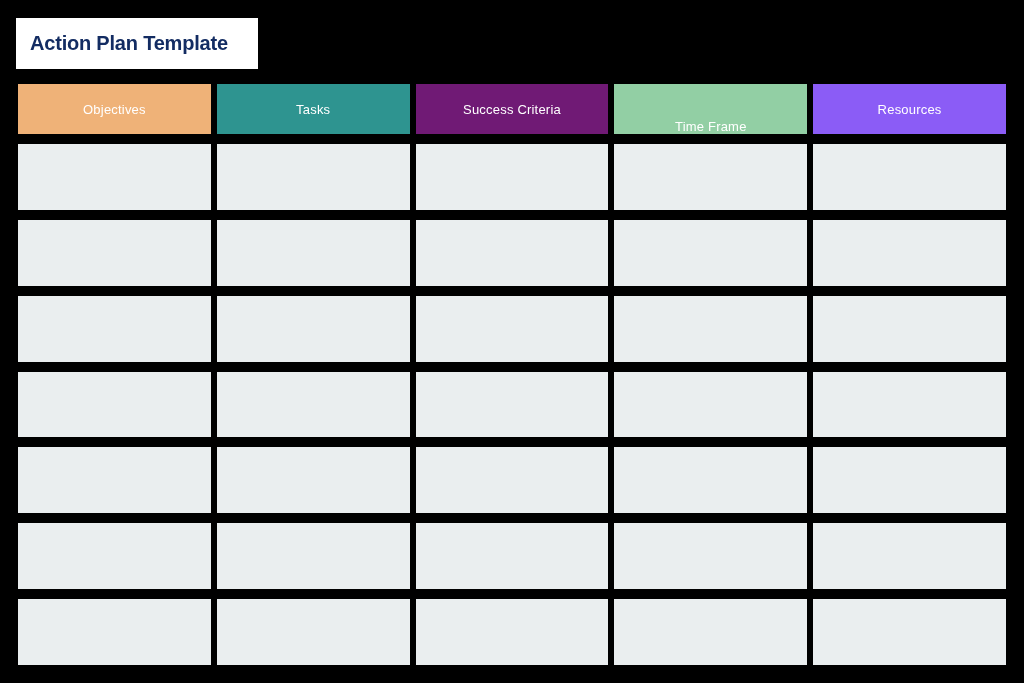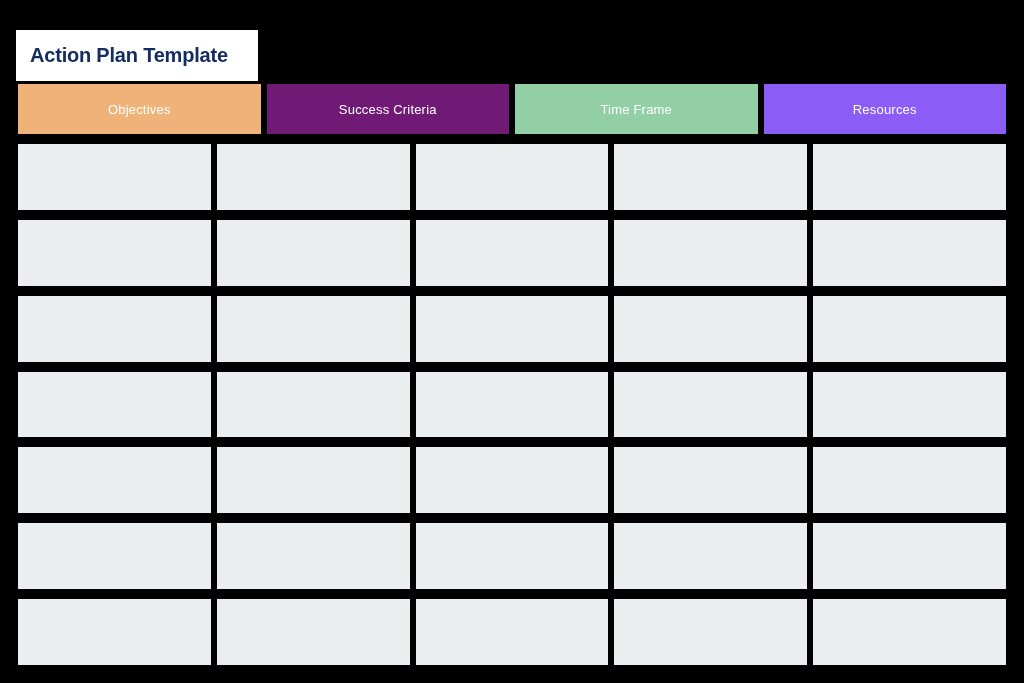--- a/index.html
+++ b/index.html
@@ -87,34 +87,37 @@
   }
   .body-cell {
     background: #EAEEEF;
   }
 </style>
 </head>
 <body style="background: rgb(0, 0, 0);">
 
 <div class="canvas" style="background: rgb(0, 0, 0);">
 
-  <div class="title-box" style="background: rgb(255, 255, 255); margin-top: 12px;">
+  <div class="title-box" style="background: rgb(255, 255, 255);">
     <span class="title-text" style="color: rgb(19, 44, 98);">Action Plan Template</span>
   </div>
 
   <div class="grid">
 
     <div class="row header-row">
       <div class="cell header-cell" style="background: rgb(239, 178, 120);">
         <span>Objectives</span>
       </div>
+      <div class="cell header-cell" style="background: rgb(46, 148, 144);">
+        <span>Tasks</span>
+      </div>
       <div class="cell header-cell" style="background: #701a75;">
         <span>Success Criteria</span>
       </div>
-      <div class="cell header-cell" style="background: rgb(146, 207, 164);">
+      <div class="cell header-cell" style="background: rgb(146, 207, 164); align-items: flex-end;">
         <span>Time Frame</span>
       </div>
       <div class="cell header-cell" style="background: #8b5cf6;">
         <span>Resources</span>
       </div>
     </div>
 
     <div class="row body-row">
       <div class="cell body-cell" style="background: rgb(234, 238, 239);"></div>
       <div class="cell body-cell" style="background: rgb(234, 238, 239);"></div>

